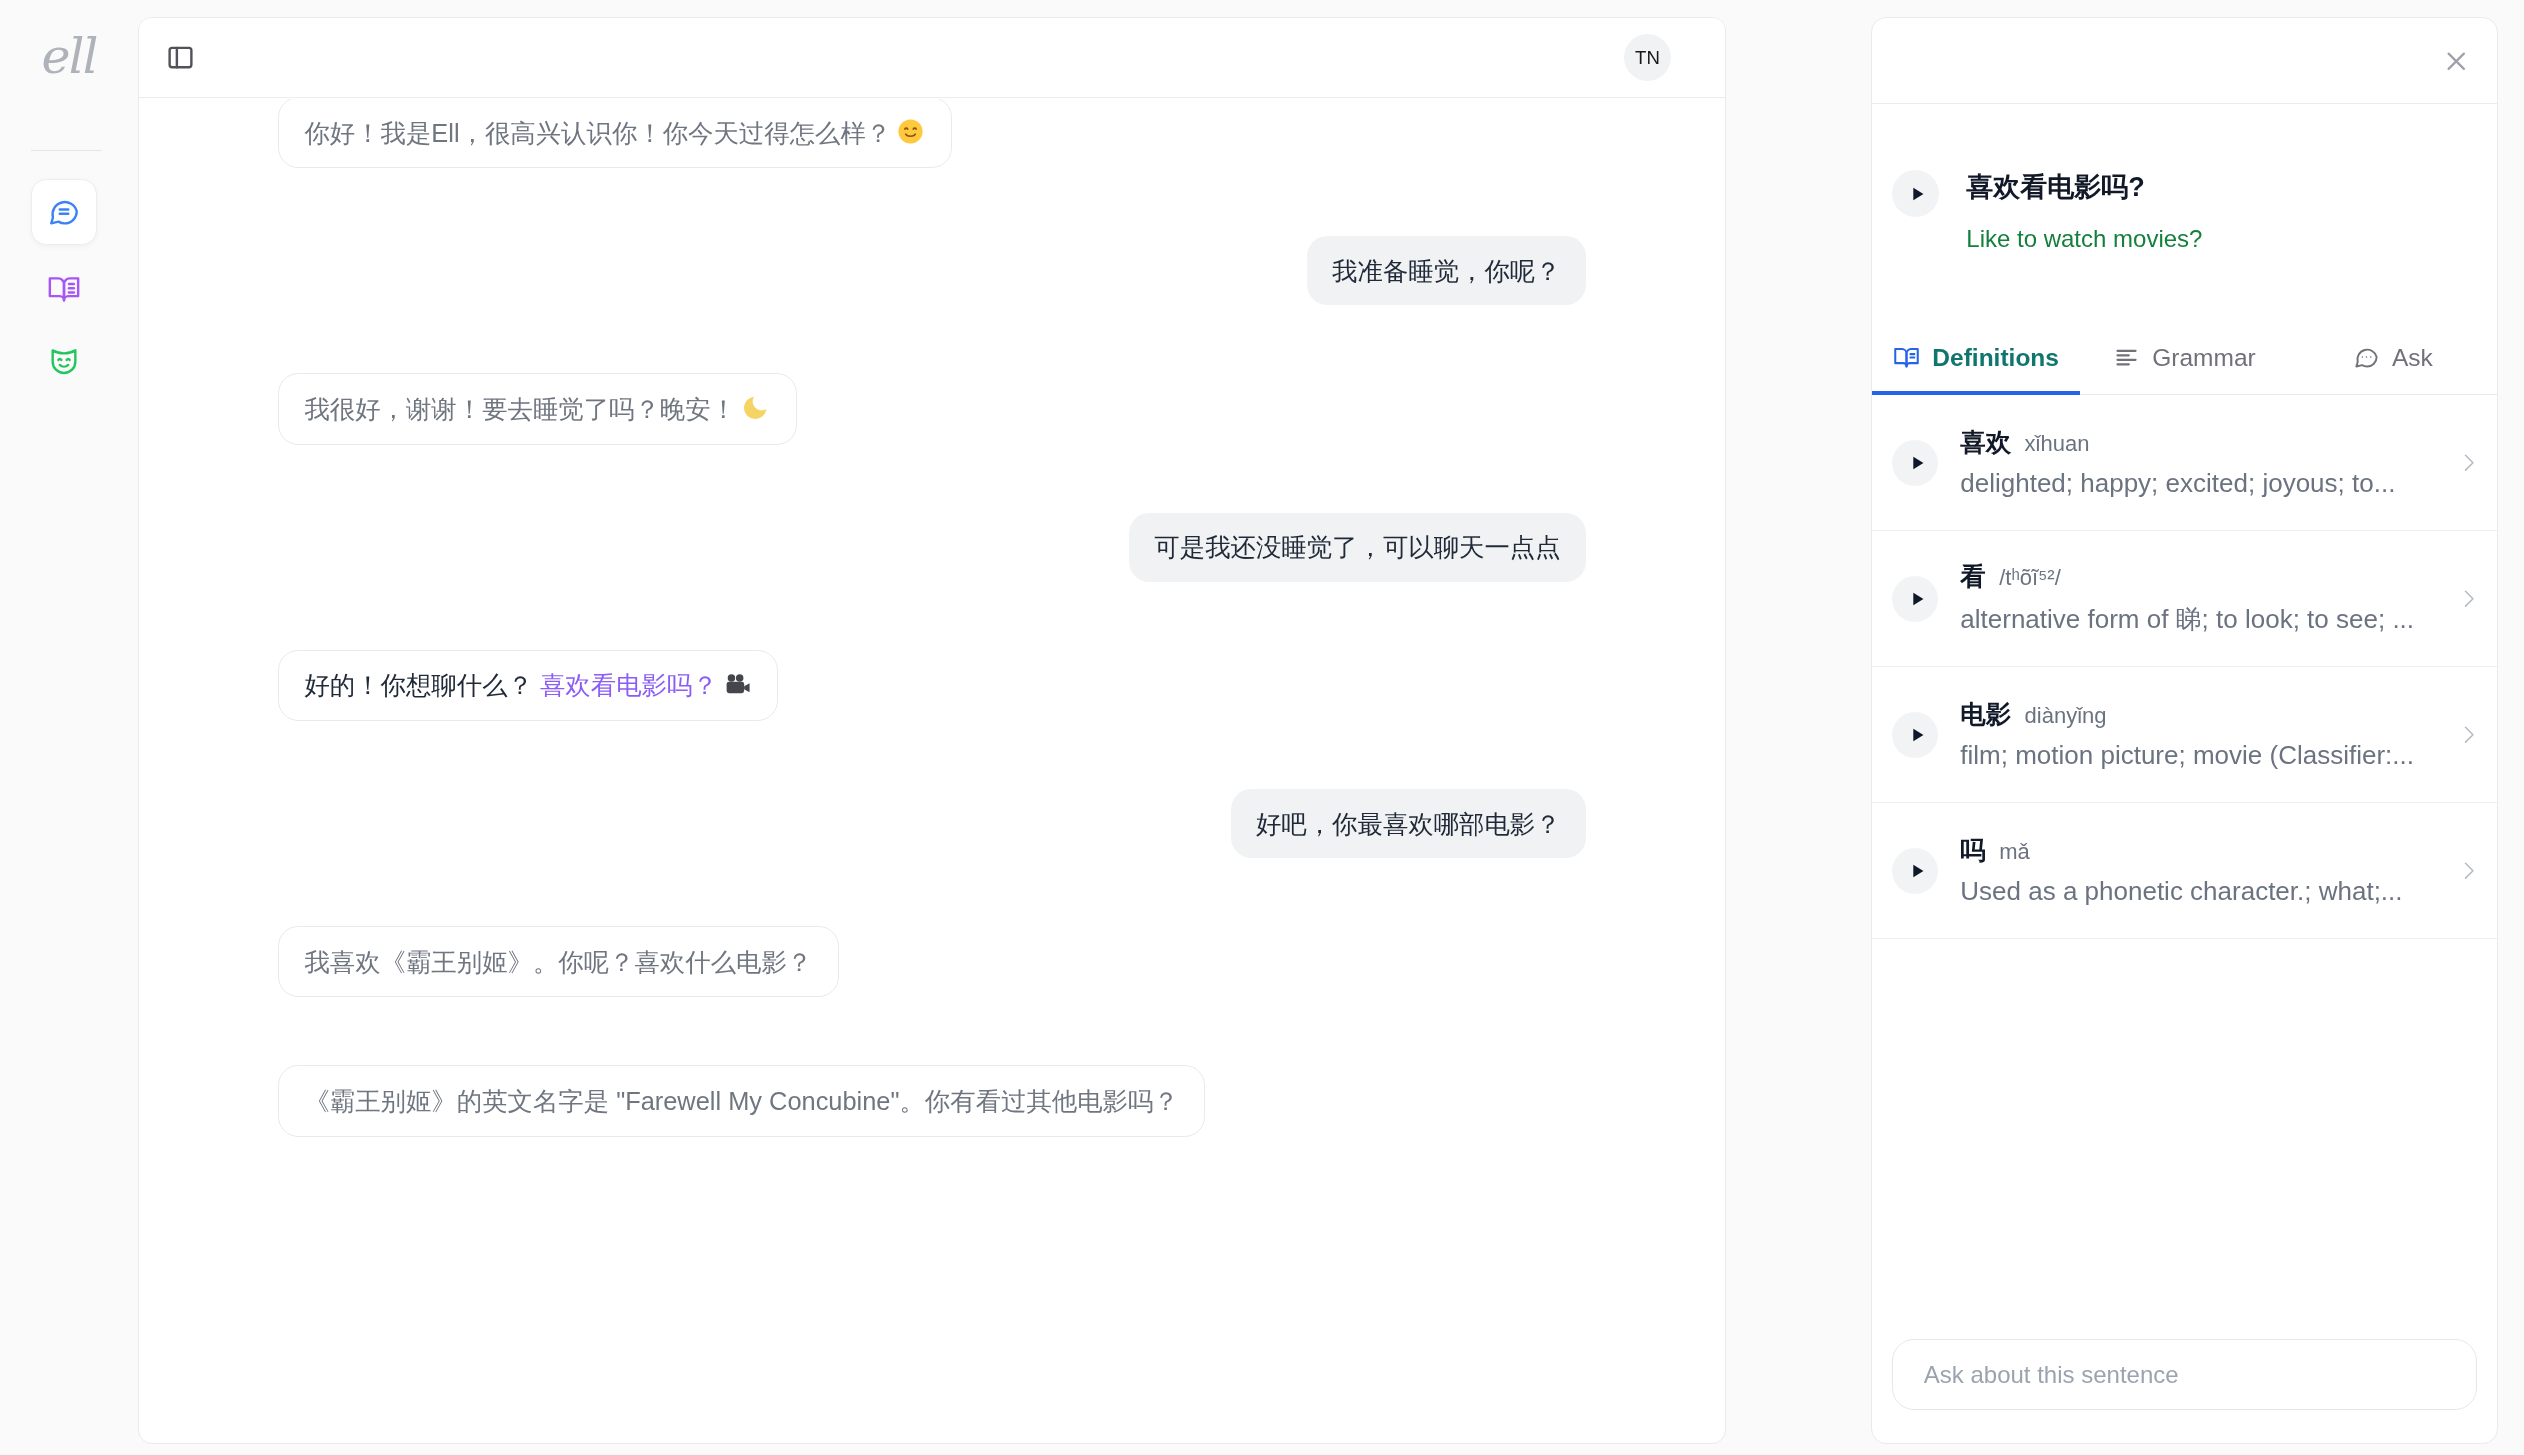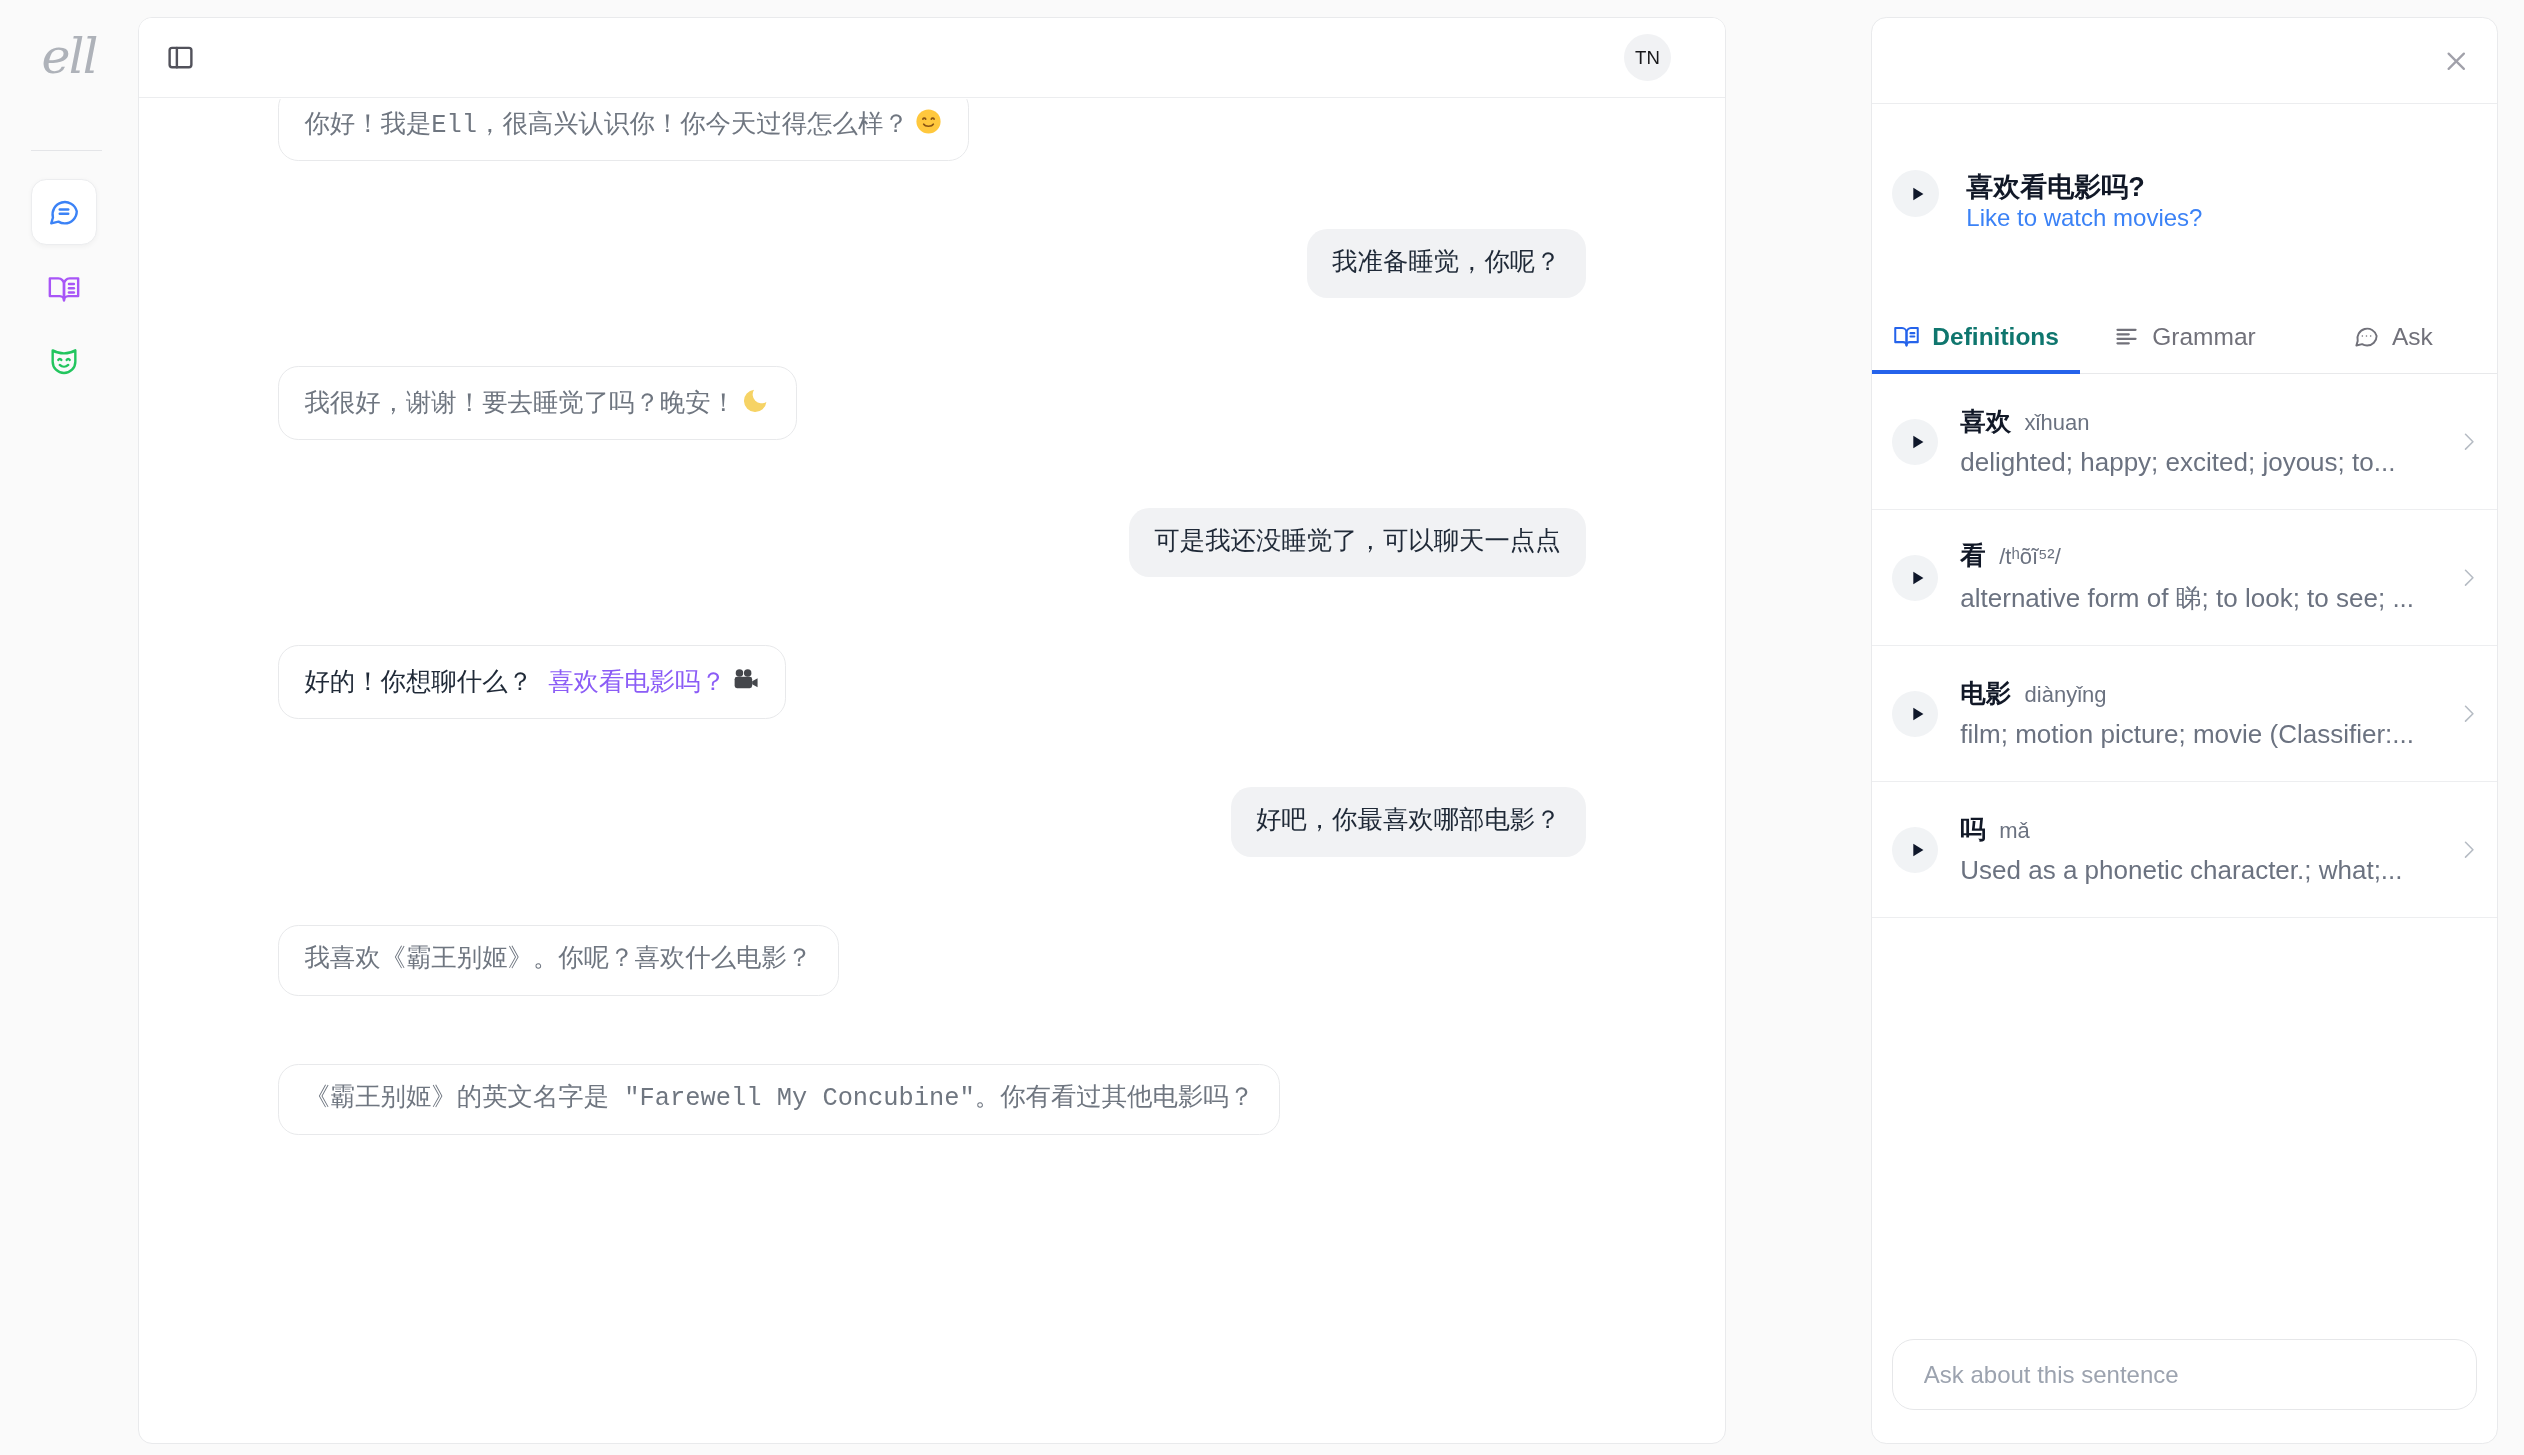--- a/index.html
+++ b/index.html
@@ -36,21 +36,21 @@
     display:flex; align-items:center;
   }
   .toggle-btn { margin-left:27px; width:32px; height:32px; background:none; border:none; cursor:pointer; padding:0; }
   .toggle-btn svg { width:29px; height:29px; }
   .avatar {
     position:absolute; right:54px; top:16px; width:47px; height:47px; border-radius:50%;
     background:#F1F2F4; display:flex; align-items:center; justify-content:center;
     font-size:18.6px; font-weight:500; color:#18181B; cursor:pointer;
   }
   .chat-scroll { position:absolute; top:81px; left:0; right:0; bottom:0; overflow:hidden; }
-  .chat-col { width:1308px; margin:0 auto; display:flex; flex-direction:column;font-family:Liberation Mono, monospace; }
+  .chat-col { width:1308px; margin:10px auto; display:flex; flex-direction:column; }
   .msg {
     max-width:82%; width:fit-content; padding:18.6px 25.4px; border-radius:20.3px;
     font-size:25.4px; line-height:32px; margin-bottom:68px; cursor:pointer;
   }
   .msg.assistant { align-self:flex-start; background:#FFFFFF; border:1.3px solid #E8E9EB; color:#6F7680; }
   .msg.assistant.dark { color:#1F2937; }
   .msg.user { align-self:flex-end; background:#F1F2F4; color:#1F2937; }
   .msg.first { margin-top:-12px; }
   .sentence-link { color:#8b5cf6; cursor:pointer; }
   .emoji { display:inline-block; width:29px; height:29px; vertical-align:-4.2px; margin-left:5.1px; }
@@ -79,21 +79,21 @@
   .close-btn { position:absolute; right:24px; top:27px; width:32px; height:32px; background:none; border:none; cursor:pointer; padding:0; }
   .close-btn svg { width:30.5px; height:30.5px; }
 
   .sentence { display:flex; align-items:flex-start; gap:27px; padding:66px 20.3px 68px 20.3px; }
   .play-circle {
     flex:0 0 auto; width:47px; height:47px; border-radius:50%; background:#F1F3F5;
     border:none; cursor:pointer; display:flex; align-items:center; justify-content:center; padding:0;
   }
   .play-circle svg { width:22px; height:22px; margin-left:2.5px; }
   .sentence-title { font-size:27px; font-weight:bold; color:#111827; line-height:34px; }
-  .sentence-sub { font-size:24px; color:#3b82f6; margin-top:0; }
+  .sentence-sub { font-size:24px; color:#15803d; margin-top:21px; }
 
   .tabs { display:flex; height:74px; border-bottom:0.8px solid #E8E9EB; }
   .tab {
     flex:1; display:flex; align-items:center; justify-content:center; gap:12px;
     font-size:24.5px; color:#71717A; cursor:pointer; position:relative; background:none; border:none;
     font-family:inherit;
   }
   .tab svg { width:27px; height:27px; }
   .tab.active { color:#0f766e; font-weight:700; }
   .tab.active::after { content:""; position:absolute; left:0; right:0; bottom:-0.8px; height:3.4px; background:#2563EB; }

